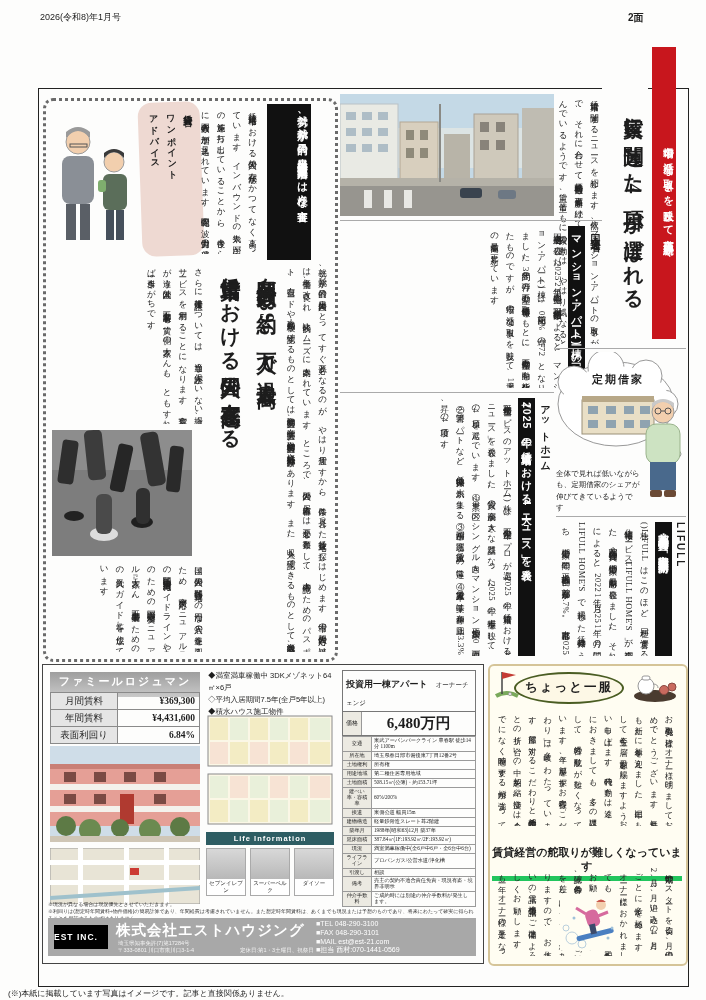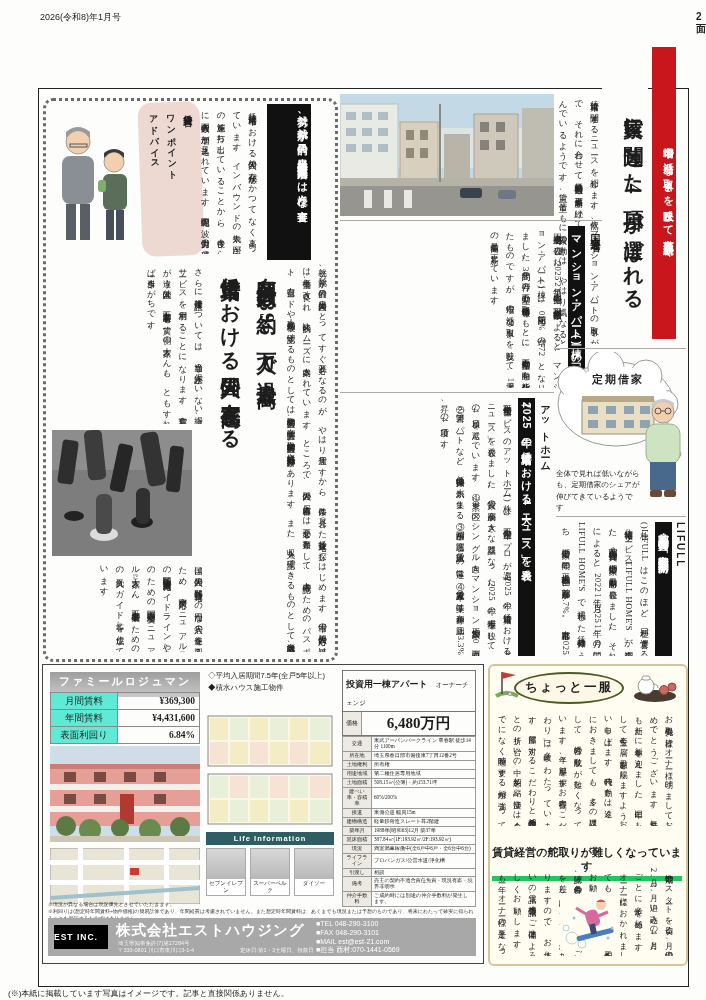--- a/index.html
+++ b/index.html
@@ -10,34 +10,34 @@
   .vt{writing-mode:vertical-rl;text-orientation:mixed;overflow:hidden;letter-spacing:1px;}
   .body-txt{font-size:8.5px;line-height:1.85;letter-spacing:0.5px;color:#222;text-align:justify;}
   .rule{background:#aaa;height:1px;}
   .kicker{font-family:"Liberation Sans",sans-serif;font-weight:bold;font-size:10px;letter-spacing:2px;margin-left:3px;}
   .subhead-box{background:#111;color:#fff;font-family:"Liberation Sans",sans-serif;font-weight:bold;
                font-size:10.5px;line-height:1.25;padding:3px 2px;margin:0 3px;letter-spacing:1px;}
   .main-box{border:1px solid #222;}
   .deco-box{border:3px dotted #6a6a6a;border-radius:10px;}
   table{border-collapse:collapse;}
   .stats td{border:1px solid #8a8a8a;font-size:9.5px;padding:1px 4px;height:14px;}
-  .stats .lbl{background:#5eead4;text-align:center;width:58px;font-family:"Liberation Sans",sans-serif;}
+  .stats .lbl{background:#e5e5e5;text-align:center;width:58px;font-family:"Liberation Sans",sans-serif;}
   .stats .val{text-align:right;font-weight:bold;}
   .det td{border:1px solid #9a9a9a;font-size:5.2px;padding:1px 2px;line-height:1.15;}
   .det .lbl{background:#eceae2;width:24px;text-align:center;font-family:"Liberation Sans",sans-serif;}
   .disc{font-size:5px;color:#333;line-height:1.3;font-family:"Liberation Sans",sans-serif;}
   .contact-lbl{opacity:.95;}
 </style>
 </head>
 <body>
 
 <div class="page">
 
   <div class="abs sans" style="left:40px;top:11px;font-size:9px;">2026(令和8)年1月号</div>
-  <div class="abs sans" style="left:696px;top:11px;font-size:10px;font-weight:bold;">2面</div>
+  <div class="abs sans" style="left:628px;top:11px;font-size:10px;font-weight:bold;">2面</div>
 
   <div class="abs main-box" style="left:38px;top:88px;width:649px;height:897px;"></div>
 
   <div class="abs deco-box" style="left:43px;top:98px;width:289px;height:558px;"></div>
 
   <div class="abs" style="left:50px;top:114px;width:86px;height:140px;">
     <svg width="86" height="140" viewBox="0 0 86 140">
       <circle cx="28" cy="28" r="12" fill="#f2cfae" stroke="#9a9a9a"></circle>
       <path d="M16 24 q12 -14 24 0 l0 -6 q-12 -10 -24 0 z" fill="#9a9a9a"></path>
       <rect x="20" y="30" width="17" height="3" fill="none" stroke="#555" stroke-width="1"></rect>
@@ -247,20 +247,21 @@
       <rect x="0" y="32" width="150" height="5" fill="#fff"></rect>
       <rect x="28" y="0" width="5" height="56" fill="#fff"></rect>
       <rect x="74" y="0" width="5" height="56" fill="#fff"></rect>
       <rect x="114" y="0" width="5" height="56" fill="#fff"></rect>
       <path d="M0 50 L150 40" stroke="#9fc1cc" stroke-width="4" fill="none"></path>
       <rect x="80" y="20" width="9" height="7" fill="#cc3b33"></rect>
     </svg>
   </div>
 
   <div class="abs sans" style="left:208px;top:670px;width:130px;font-size:7.5px;line-height:1.6;">
+    <div>◆満室満車稼働中 3DKメゾネット64㎡×6戸</div>
     <div>◇平均入居期間7.5年(全戸5年以上)</div>
     <div>◆積水ハウス施工物件</div>
   </div>
 
   <div class="abs" style="left:206px;top:714px;width:128px;height:114px;">
     <svg width="128" height="114" viewBox="0 0 128 114">
       <rect x="2" y="2" width="124" height="50" fill="#fbf7e6" stroke="#8a8a8a"></rect>
       <rect x="4" y="4" width="18" height="22" fill="#f3ecc4"></rect>
         <rect x="24" y="4" width="18" height="22" fill="#e9f0da"></rect>
         <rect x="44" y="4" width="18" height="22" fill="#f3ecc4"></rect>

